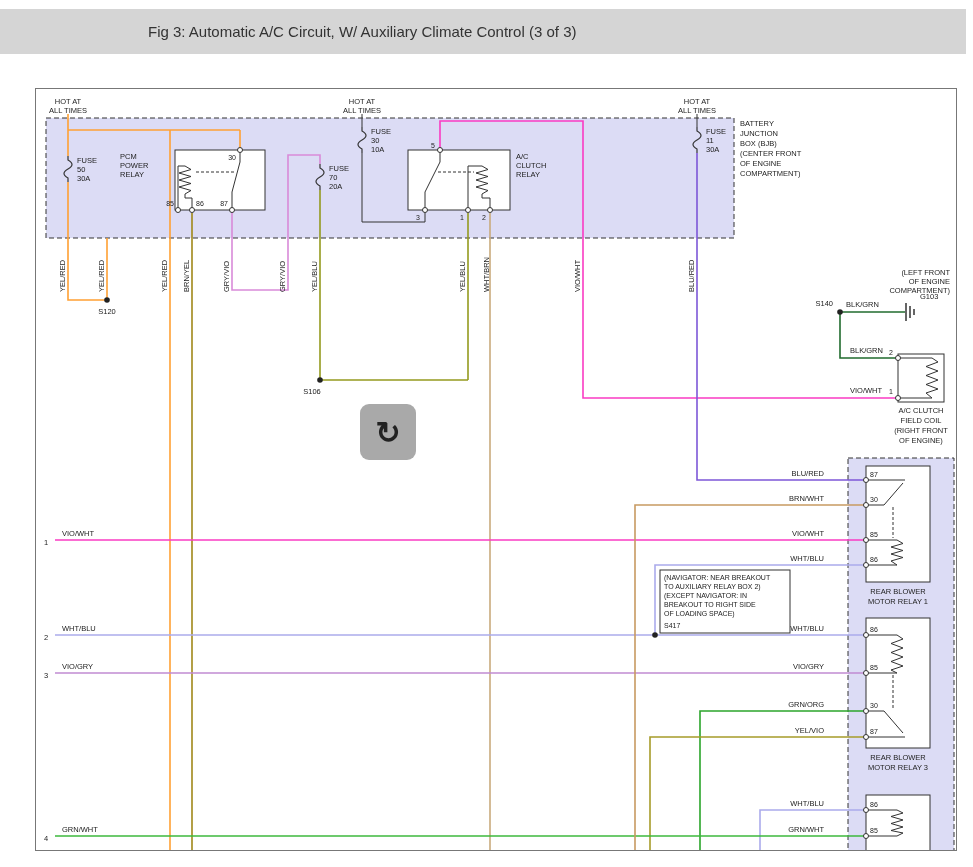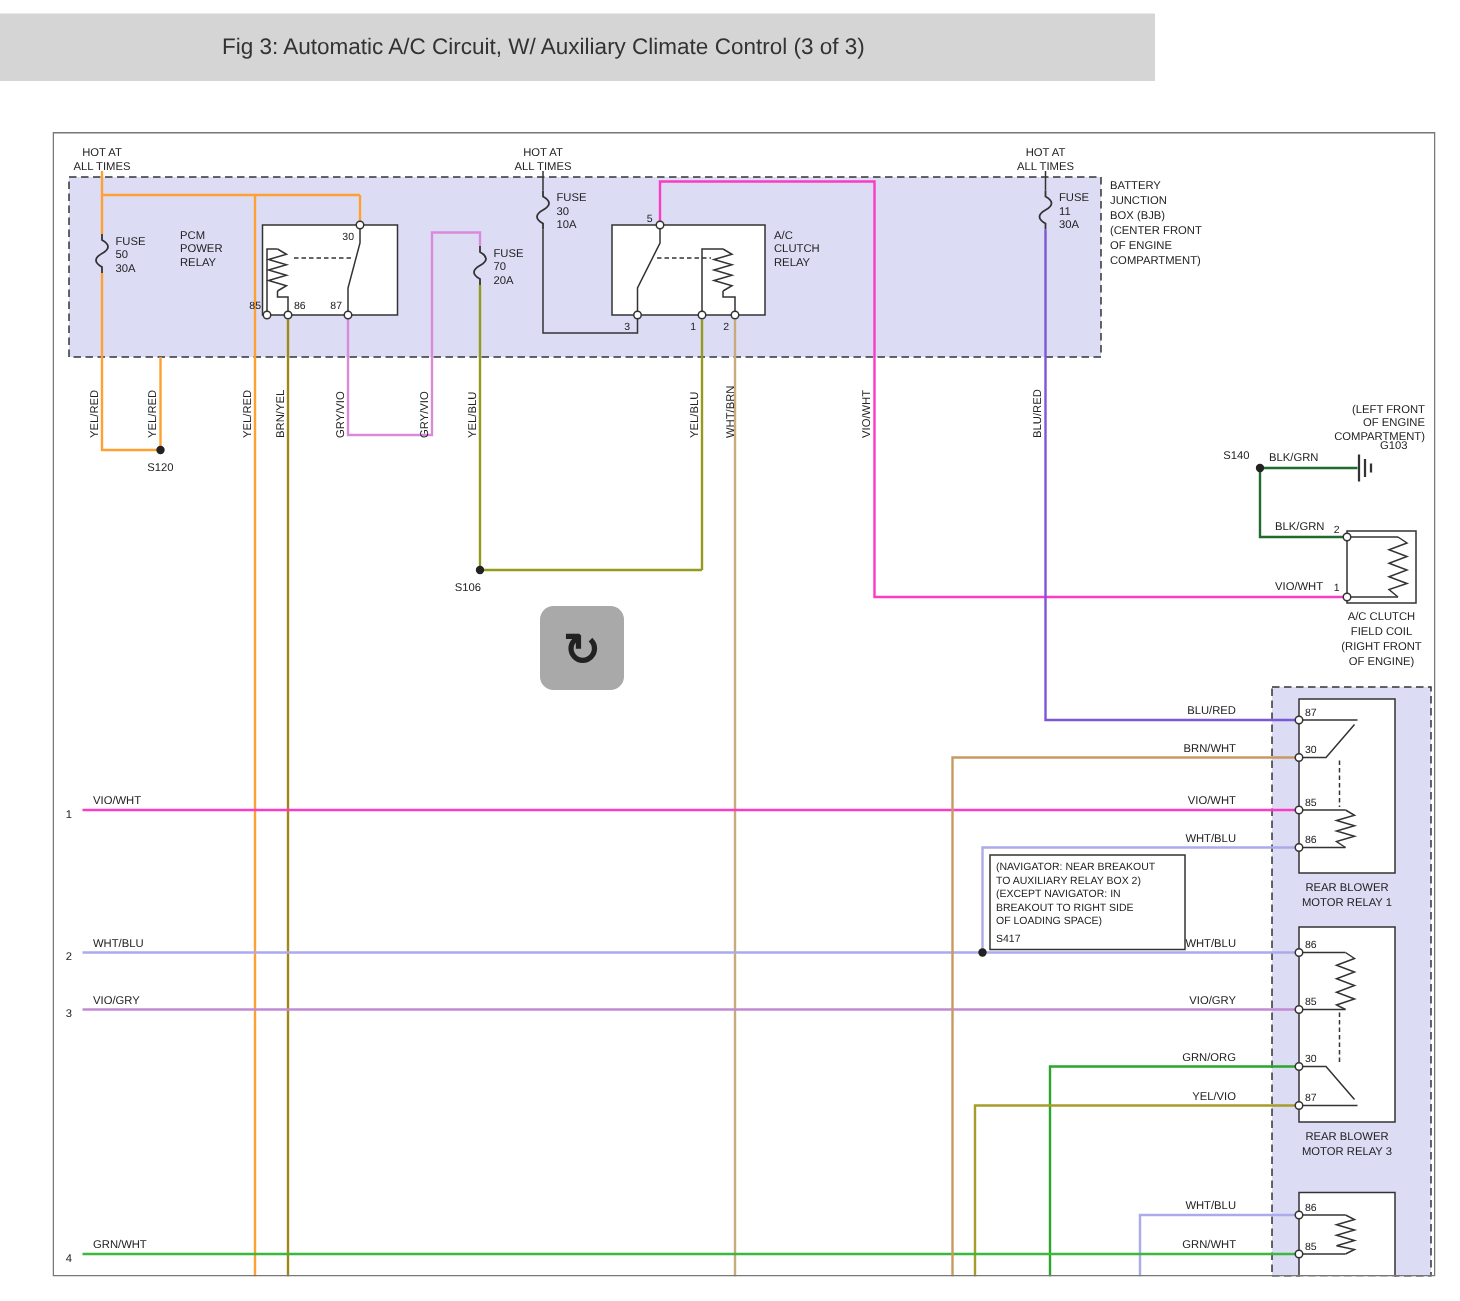--- a/index.html
+++ b/index.html
@@ -1,18 +1,18 @@
 <!DOCTYPE html>
 <html><head>
 <meta charset="utf-8">
 <style>
   html,body{margin:0;padding:0}
   body{width:973px;height:867px;position:relative;overflow:hidden;background:#ffffff;
        font-family:"Liberation Sans",sans-serif}
-  .titlebar{position:absolute;left:0;top:9px;width:770px;height:45px;background:#d5d5d5}
+  .titlebar{position:absolute;left:0;top:9px;width:966px;height:45px;background:#d5d5d5}
   .titlebar span{position:absolute;left:148px;top:0;line-height:45px;font-size:15px;color:#333;white-space:nowrap}
   svg{position:absolute;left:35px;top:88px}
   text{fill:#222}
   .t7{font-size:7px}
   .t75{font-size:7.5px}
   .spin{font-size:30px;font-weight:bold}
   polyline,path{fill:none}
 </style>
 </head>
 <body>

